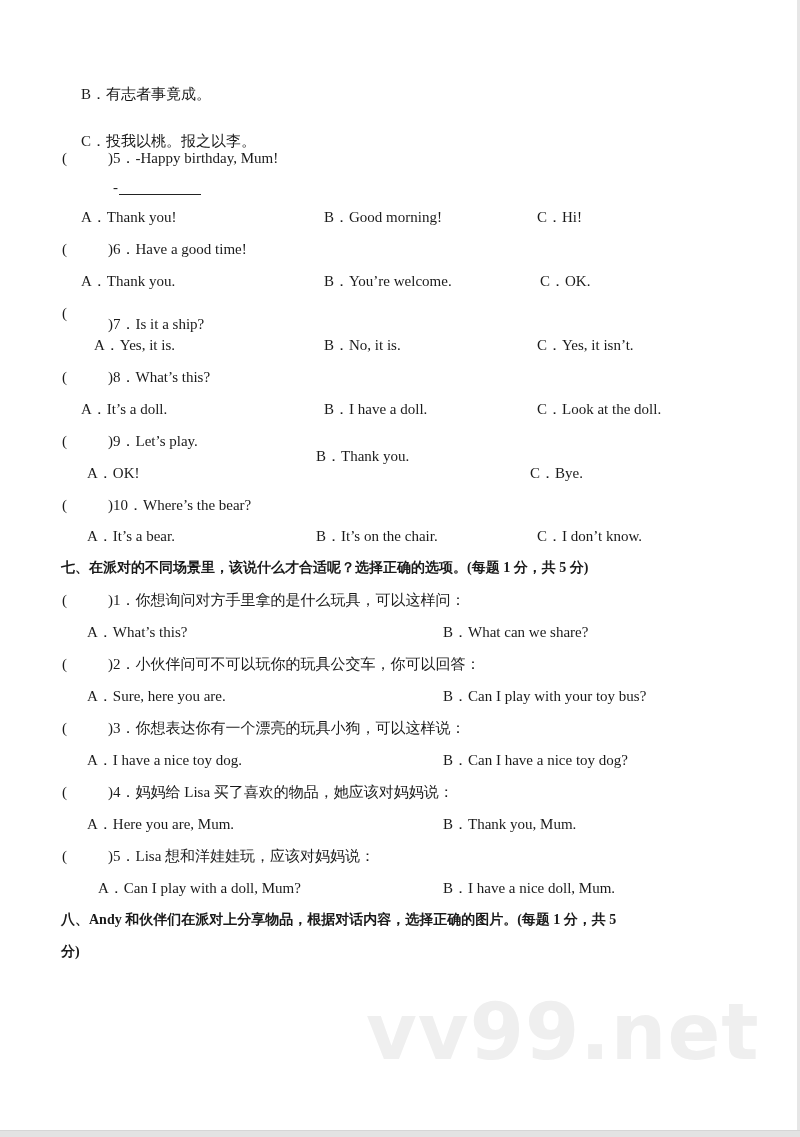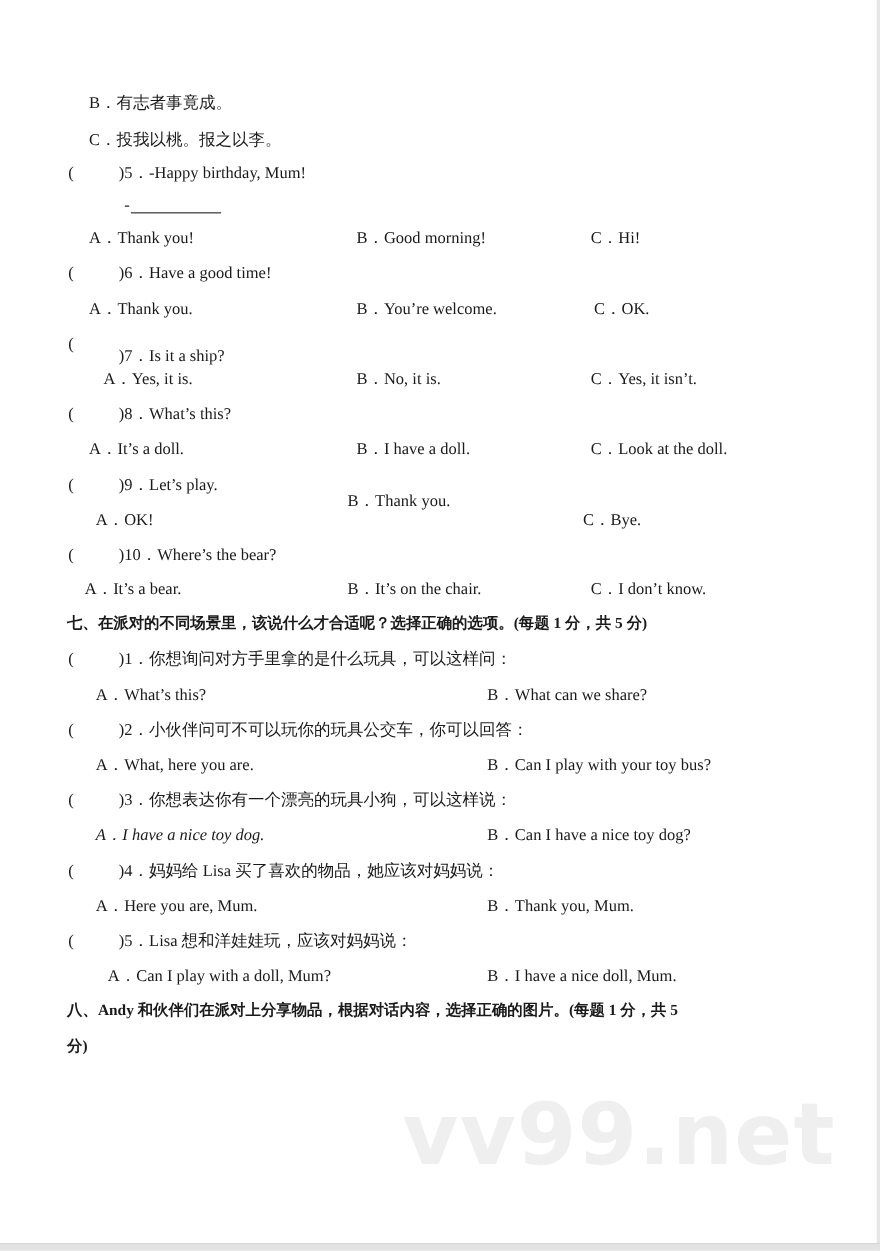--- a/index.html
+++ b/index.html
@@ -25,21 +25,21 @@
 </style>
 </head>
 <body>
 
 <div class="page-edge-right"></div>
 <div class="page-edge-bottom"></div>
 
 <div class="line" style="left:81px; top:85px;">
   <span>B．</span><span>有志者事竟成。</span>
 </div>
-<div class="line" style="left:81px; top:119px;">
+<div class="line" style="left:81px; top:132px;">
   <span>C．</span><span>投我以桃。报之以李。</span>
 </div>
 
 <div>
   <span class="paren-open" style="top:149px;">(</span>
   <span class="q" style="top:149px;"><span>)5．</span><span>-Happy birthday, Mum!</span></span>
   <span class="blank" style="top:178px;"><span>-</span><span class="blank-line"></span></span>
   <span class="line" style="left:81px; top:208px;"><span>A．</span><span>Thank you!</span></span>
   <span class="line" style="left:324px; top:208px;"><span>B．</span><span>Good morning!</span></span>
   <span class="line" style="left:537px; top:208px;"><span>C．</span><span>Hi!</span></span>
@@ -73,45 +73,45 @@
   <span class="paren-open" style="top:432px;">(</span>
   <span class="q" style="top:432px;"><span>)9．</span><span>Let’s play.</span></span>
   <span class="line" style="left:87px; top:464px;"><span>A．</span><span>OK!</span></span>
   <span class="line" style="left:316px; top:447px;"><span>B．</span><span>Thank you.</span></span>
   <span class="line" style="left:530px; top:464px;"><span>C．</span><span>Bye.</span></span>
 </div>
 
 <div>
   <span class="paren-open" style="top:496px;">(</span>
   <span class="q" style="top:496px;"><span>)10．</span><span>Where’s the bear?</span></span>
-  <span class="line" style="left:77px; top:527px;"><span>A．</span><span>It’s a bear.</span></span>
+  <span class="line" style="left:87px; top:527px;"><span>A．</span><span>It’s a bear.</span></span>
   <span class="line" style="left:316px; top:527px;"><span>B．</span><span>It’s on the chair.</span></span>
   <span class="line" style="left:537px; top:527px;"><span>C．</span><span>I don’t know.</span></span>
 </div>
 
 <div class="line heading" style="left:61px; top:559px;">七、在派对的不同场景里，该说什么才合适呢？选择正确的选项。(每题 1 分，共 5 分)</div>
 
 <div>
   <span class="paren-open" style="top:591px;">(</span>
   <span class="q" style="top:591px;"><span>)1．</span><span>你想询问对方手里拿的是什么玩具，可以这样问：</span></span>
   <span class="line" style="left:87px; top:623px;"><span>A．</span><span>What’s this?</span></span>
   <span class="line" style="left:443px; top:623px;"><span>B．</span><span>What can we share?</span></span>
 </div>
 
 <div>
   <span class="paren-open" style="top:655px;">(</span>
   <span class="q" style="top:655px;"><span>)2．</span><span>小伙伴问可不可以玩你的玩具公交车，你可以回答：</span></span>
-  <span class="line" style="left:87px; top:687px;"><span>A．</span><span>What, here you are.</span></span>
+  <span class="line" style="left:87px; top:687px;"><span>A．</span><span>Sure, here you are.</span></span>
   <span class="line" style="left:443px; top:687px;"><span>B．</span><span>Can I play with your toy bus?</span></span>
 </div>
 
 <div>
   <span class="paren-open" style="top:719px;">(</span>
   <span class="q" style="top:719px;"><span>)3．</span><span>你想表达你有一个漂亮的玩具小狗，可以这样说：</span></span>
-  <span class="line" style="left:87px; top:751px;font-style:italic;"><span>A．</span><span>I have a nice toy dog.</span></span>
+  <span class="line" style="left:87px; top:751px;"><span>A．</span><span>I have a nice toy dog.</span></span>
   <span class="line" style="left:443px; top:751px;"><span>B．</span><span>Can I have a nice toy dog?</span></span>
 </div>
 
 <div>
   <span class="paren-open" style="top:783px;">(</span>
   <span class="q" style="top:783px;"><span>)4．</span><span>妈妈给  Lisa  买了喜欢的物品，她应该对妈妈说：</span></span>
   <span class="line" style="left:87px; top:815px;"><span>A．</span><span>Here you are, Mum.</span></span>
   <span class="line" style="left:443px; top:815px;"><span>B．</span><span>Thank you, Mum.</span></span>
 </div>
 

